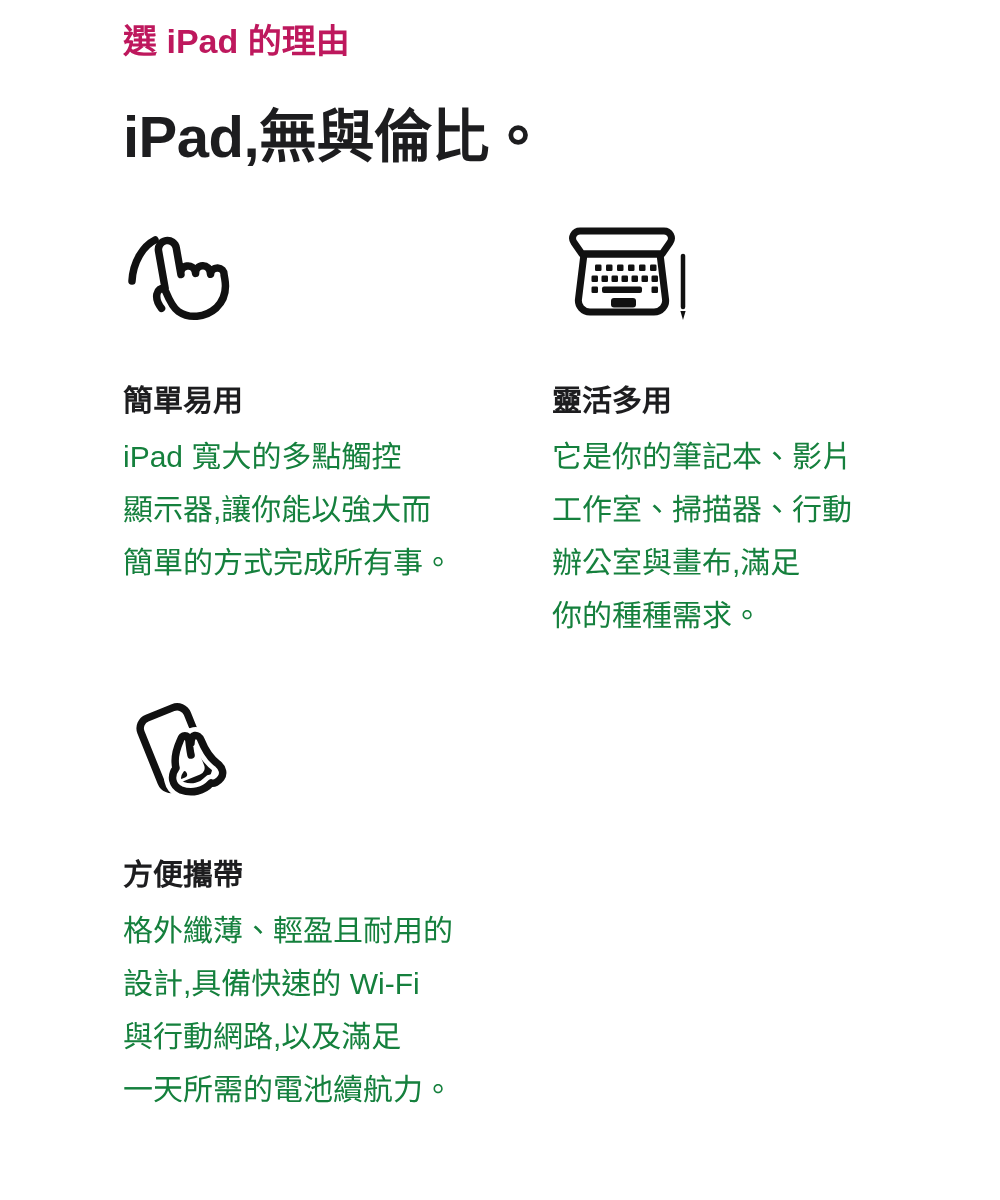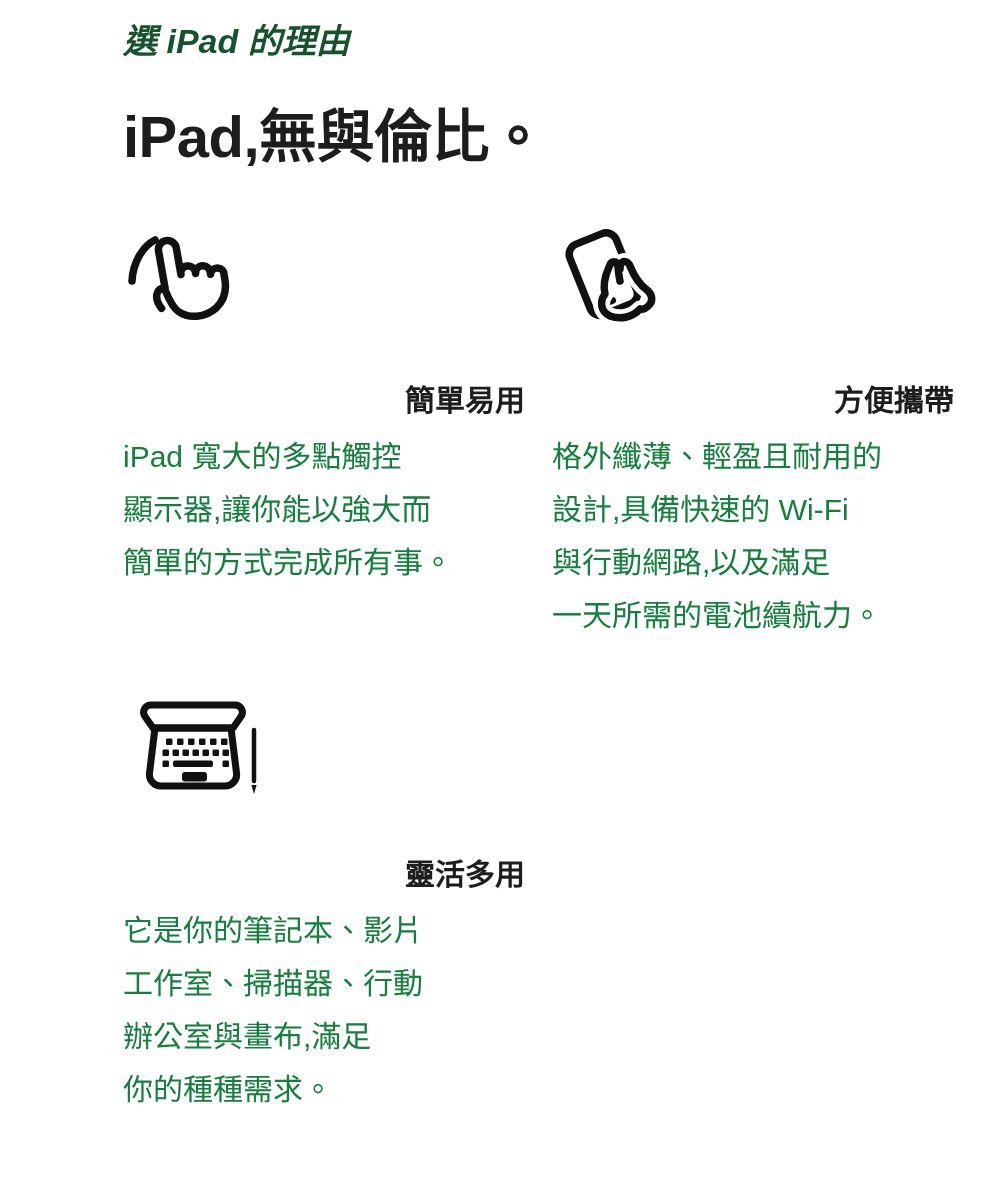--- a/index.html
+++ b/index.html
@@ -3,34 +3,34 @@
 <meta charset="utf-8">
 <style>
   html,body{margin:0;padding:0;}
   body{
     width:1000px;height:1200px;background:#ffffff;
     font-family:"Liberation Sans","DejaVu Sans",sans-serif;
     color:#1d1d1f;overflow:hidden;
   }
   .container{padding:20px 60px 0 123px;width:817px;}
   .eyebrow{
-    font-size:34px;font-weight:700;line-height:42px;color:#14532d;font-style:italic;
+    font-size:34px;font-weight:700;line-height:42px;color:#be185d;
   }
   .headline{
     font-size:58px;font-weight:700;line-height:70px;color:#1d1d1f;
     margin-top:40px;letter-spacing:-.5px;
   }
   .features{
     display:grid;grid-template-columns:402px 402px;
     column-gap:27px;row-gap:55px;margin-top:51px;
   }
   .feature{display:block;}
   .icon-wrap{height:112px;margin-bottom:46px;}
   .icon-wrap svg{display:block;}
-  .feature-title{font-size:30px;font-weight:700;line-height:39px;color:#1d1d1f;text-align:right;}
+  .feature-title{font-size:30px;font-weight:700;line-height:39px;color:#1d1d1f;}
   .feature-body{
     font-size:30px;font-weight:400;line-height:53px;color:#15803d;
     margin-top:10px;white-space:pre-line;
   }
   .ic{stroke:#111111;stroke-width:7.5;fill:none;stroke-linecap:round;stroke-linejoin:round;}
   .ic-thin{stroke:#111111;stroke-width:7;fill:none;stroke-linecap:round;stroke-linejoin:round;}
   .ic-halo{stroke:#ffffff;stroke-width:17;fill:none;stroke-linecap:round;stroke-linejoin:round;}
   .ic-fill{fill:#111111;stroke:none;}
 </style>
 </head>
@@ -54,38 +54,20 @@
       </div>
       <div class="feature-title">簡單易用</div>
       <div class="feature-body">iPad 寬大的多點觸控
 顯示器,讓你能以強大而
 簡單的方式完成所有事。</div>
     </div>
 
 
     <div class="feature">
       <div class="icon-wrap">
-        <svg width="120" height="110" viewBox="0 0 120 110" aria-hidden="true">
-          <g transform="rotate(-22 55 55)">
-            <rect class="ic" x="28" y="12" width="50" height="76" rx="11"></rect>
-            <line class="ic" style="stroke-width:6.5" x1="36" y1="78" x2="52" y2="78"></line>
-          </g>
-          <path class="ic-halo" d="M57 44 C53 53 51 63 53 71 C47 79 49 89 58 93 C69 97 81 94 88 86 M57 44 C59 37 65 37 66 44 C66.5 49 67 54 68 58 M68 46 C68 37 75 36 78 43 C82 53 88 62 95 67 C100 71 101 77 98 81 C95 85 91 87 88 86"></path>
-          <path class="ic" d="M57 44 C53 53 51 63 53 71 C47 79 49 89 58 93 C69 97 81 94 88 86 M57 44 C59 37 65 37 66 44 C66.5 49 67 54 68 58 M68 46 C68 37 75 36 78 43 C82 53 88 62 95 67 C100 71 101 77 98 81 C95 85 91 87 88 86"></path>
-        </svg>
-      </div>
-      <div class="feature-title">方便攜帶</div>
-      <div class="feature-body">格外纖薄、輕盈且耐用的
-設計,具備快速的 Wi-Fi
-與行動網路,以及滿足
-一天所需的電池續航力。</div>
-    </div>
-
-    <div class="feature">
-      <div class="icon-wrap">
         <svg width="142" height="112" viewBox="0 0 142 112" aria-hidden="true">
           <path class="ic-thin" d="M28 8 H112 C118 8 121.5 14.5 118 19.5 L110 31 H30 L22 19.5 C18.5 14.5 22 8 28 8 Z"></path>
           <path class="ic-thin" d="M32 31 H108 L113.5 76 C114.5 83 109 89 102 89 H38 C31 89 25.5 83 26.5 76 Z"></path>
           <g class="ic-fill">
             <rect x="43" y="41.5" width="6.5" height="6.5" rx="1.3"></rect>
               <rect x="54" y="41.5" width="6.5" height="6.5" rx="1.3"></rect>
               <rect x="65" y="41.5" width="6.5" height="6.5" rx="1.3"></rect>
               <rect x="76" y="41.5" width="6.5" height="6.5" rx="1.3"></rect>
               <rect x="87" y="41.5" width="6.5" height="6.5" rx="1.3"></rect>
               <rect x="98" y="41.5" width="6.5" height="6.5" rx="1.3"></rect>
@@ -105,14 +87,32 @@
           <path class="ic-fill" d="M128.4 88 L131 97 L133.6 88 Z"></path>
         </svg>
       </div>
       <div class="feature-title">靈活多用</div>
       <div class="feature-body">它是你的筆記本、影片
 工作室、掃描器、行動
 辦公室與畫布,滿足
 你的種種需求。</div>
     </div>
 
+    <div class="feature">
+      <div class="icon-wrap">
+        <svg width="120" height="110" viewBox="0 0 120 110" aria-hidden="true">
+          <g transform="rotate(-22 55 55)">
+            <rect class="ic" x="28" y="12" width="50" height="76" rx="11"></rect>
+            <line class="ic" style="stroke-width:6.5" x1="36" y1="78" x2="52" y2="78"></line>
+          </g>
+          <path class="ic-halo" d="M57 44 C53 53 51 63 53 71 C47 79 49 89 58 93 C69 97 81 94 88 86 M57 44 C59 37 65 37 66 44 C66.5 49 67 54 68 58 M68 46 C68 37 75 36 78 43 C82 53 88 62 95 67 C100 71 101 77 98 81 C95 85 91 87 88 86"></path>
+          <path class="ic" d="M57 44 C53 53 51 63 53 71 C47 79 49 89 58 93 C69 97 81 94 88 86 M57 44 C59 37 65 37 66 44 C66.5 49 67 54 68 58 M68 46 C68 37 75 36 78 43 C82 53 88 62 95 67 C100 71 101 77 98 81 C95 85 91 87 88 86"></path>
+        </svg>
+      </div>
+      <div class="feature-title">方便攜帶</div>
+      <div class="feature-body">格外纖薄、輕盈且耐用的
+設計,具備快速的 Wi-Fi
+與行動網路,以及滿足
+一天所需的電池續航力。</div>
+    </div>
+
   </div>
 </div>
 
 </body></html>

